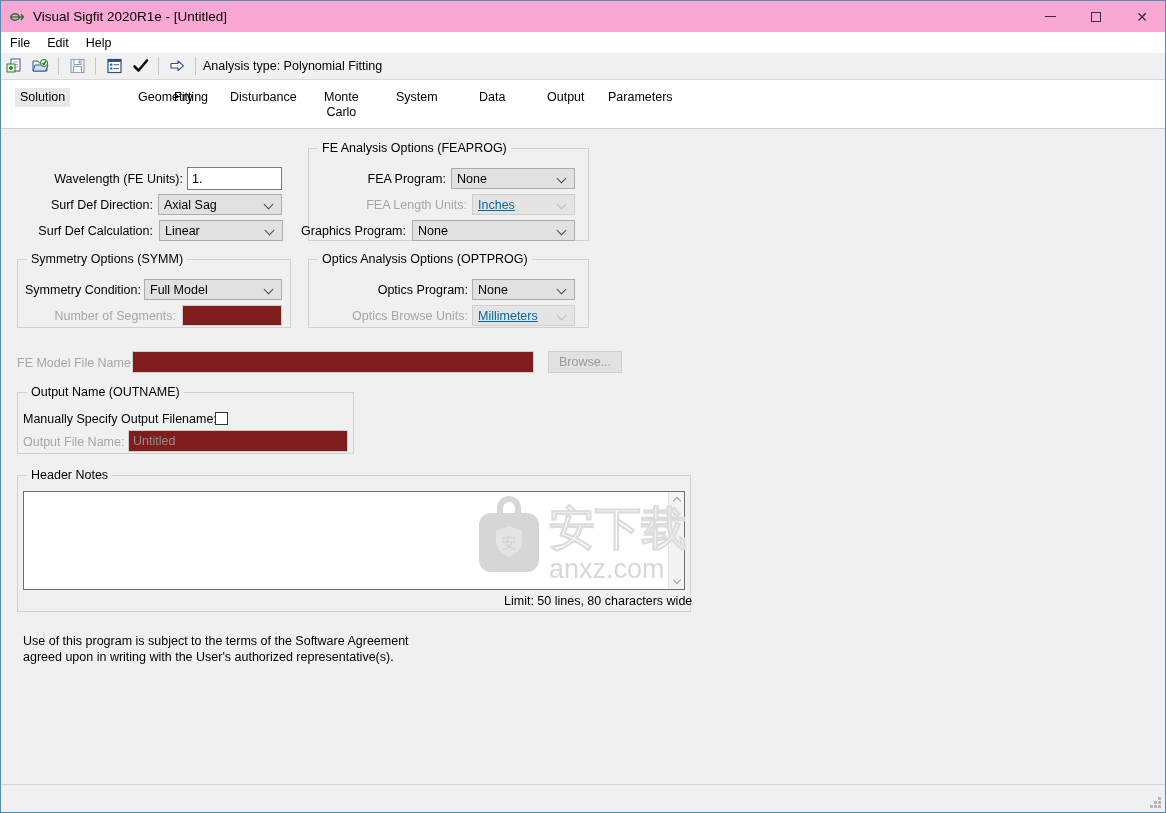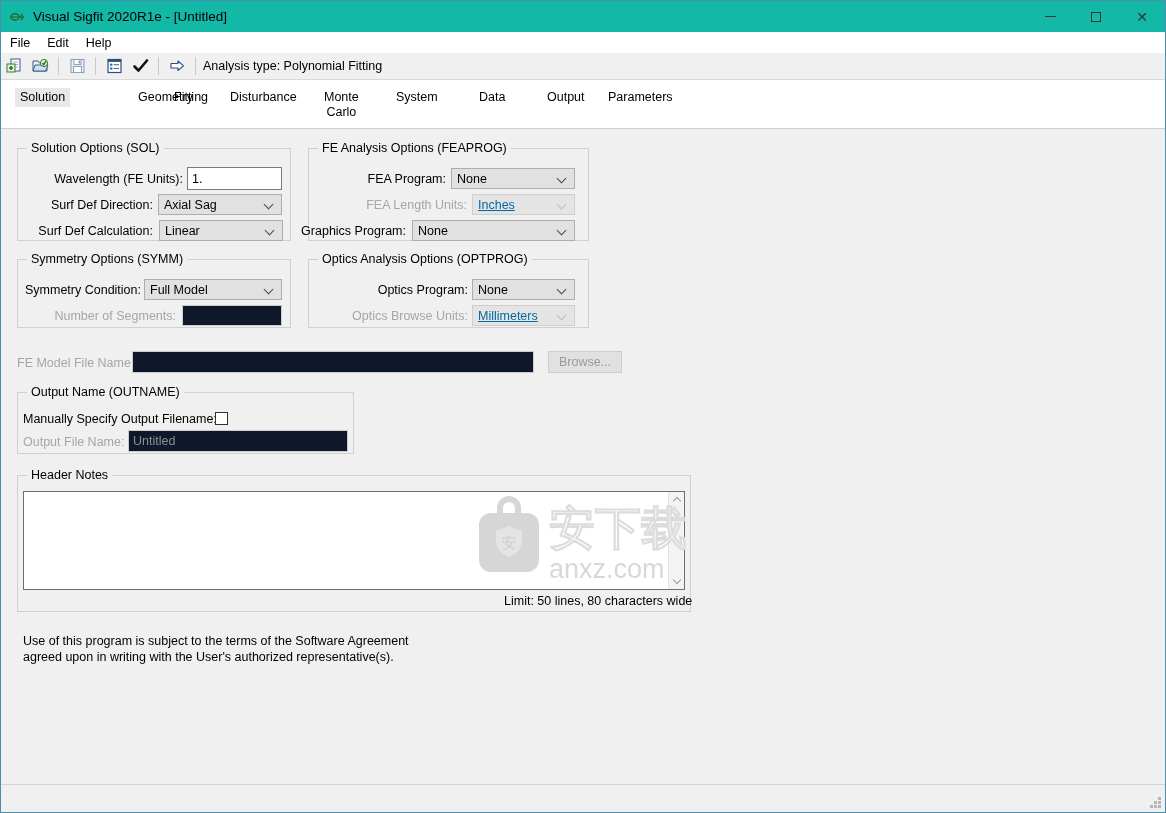--- a/index.html
+++ b/index.html
@@ -17,21 +17,21 @@
     height: 813px;
     background: #f0f0f0;
     border: 1px solid #4a8fb0;
     overflow: hidden;
   }
 
   
   .titlebar {
     position: absolute; top: 0; left: 0;
     width: 1164px; height: 31px;
-    background: #14b8a6;
+    background: #f9a8d4;
     display: flex; align-items: center;
   }
   .title-icon {
     margin-left: 9px; margin-right: 7px;
     width: 16px; height: 16px;
     display: flex; align-items: center; justify-content: center;
     color: #1d6b2b;
     font-size: 13px; line-height: 1;
   }
   .title-text {
@@ -135,21 +135,21 @@
   .tinput {
     position: absolute;
     background: #ffffff;
     border: 1px solid #7a7a7a;
     font-size: 12.5px; color: #000;
     padding: 1px 4px;
     display: flex; align-items: center;
     font-family: "Liberation Sans", sans-serif;
   }
   .tinput.readonlyish {
-    background: #0f172a;
+    background: #7f1d1d;
     border: 1px solid #cccccc;
     color: #8f8f8f;
   }
 
   
   .combo {
     position: absolute;
     background: #e1e1e1;
     border: 1px solid #adadad;
     font-size: 12.5px; color: #000;
@@ -365,23 +365,20 @@
     <div class="tab" style="left:318px;">Monte
 Carlo</div>
     <div class="tab" style="left:390px;">System</div>
     <div class="tab" style="left:473px;">Data</div>
     <div class="tab" style="left:541px;">Output</div>
     <div class="tab" style="left:602px;">Parameters</div>
   </div>
 
   <div class="content">
 
-    <div class="group" style="left:16px; top:18px; width:274px; height:93px;">
-      <div class="group-title">Solution Options (SOL)</div>
-    </div>
     <div class="row-label" style="left:30px; top:42px; width:152px;">Wavelength (FE Units):</div>
     <div class="tinput" style="left:186px; top:37px; width:95px; height:23px;">1.</div>
 
     <div class="row-label" style="left:30px; top:68px; width:122px;">Surf Def Direction:</div>
     <div class="combo" style="left:157px; top:64px; width:124px; height:21px;">
       <span>Axial Sag</span>
       <span class="arrow"></span>
     </div>
 
     <div class="row-label" style="left:22px; top:94px; width:130px;">Surf Def Calculation:</div>

